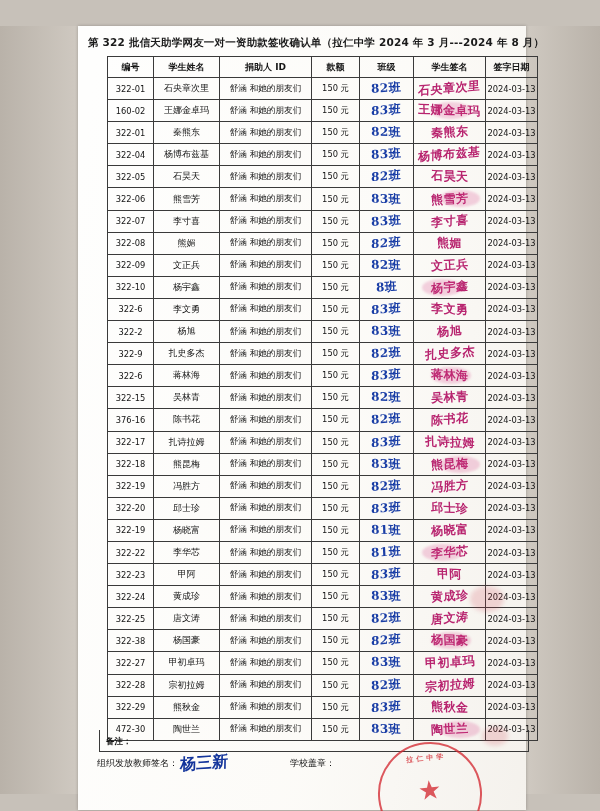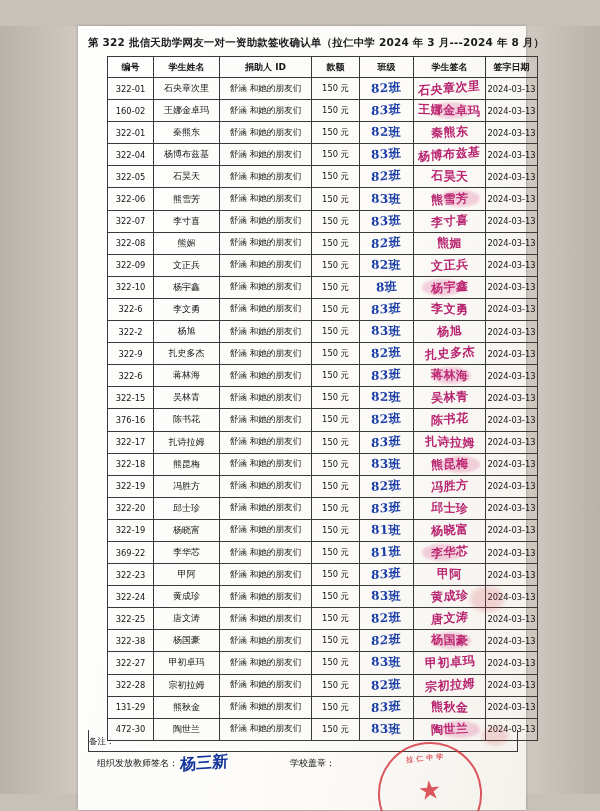--- a/index.html
+++ b/index.html
@@ -109,27 +109,29 @@
     position: absolute;
     border-radius: 50%;
     background: rgba(214,60,130,0.22);
     filter: blur(1px);
     pointer-events: none;
   }
 
   
   #remark {
     position: absolute;
-    left: 10px; top: 704px;
+    left: 21px; top: 704px;
     width: 430px; height: 22px;
     border: 1px solid #3a3a3a;
     border-top: none;
     font-size: 8.5px;
     color: #141414;
     line-height: 22px;
+    padding-left: 6px;
+    font-weight: bold;
   }
   #footer-row {
     position: absolute;
     left: 9px; top: 727px;
     width: 430px;
     display: flex;
     align-items: center;
     font-size: 9px;
     color: #141414;
   }
@@ -406,21 +408,21 @@
           <tr>
             <td class="id">322-19</td>
             <td class="name">杨晓富</td>
             <td class="donor">舒涵 和她的朋友们</td>
             <td class="amt">150 元</td>
             <td class="class"><span class="hand k3">81班</span></td>
             <td class="sign"><span class="hand  pink">杨晓富</span></td>
             <td class="date">2024-03-13</td>
           </tr>
           <tr>
-            <td class="id">369-22</td>
+            <td class="id">322-22</td>
             <td class="name">李华芯</td>
             <td class="donor">舒涵 和她的朋友们</td>
             <td class="amt">150 元</td>
             <td class="class"><span class="hand ">81班</span></td>
             <td class="sign"><span class="hand k2 pink">李华芯</span><span class="blob" style="left: 8px; top: 2px; width: 40px; height: 17px;"></span></td>
             <td class="date">2024-03-13</td>
           </tr>
           <tr>
             <td class="id">322-23</td>
             <td class="name">甲阿</td>
@@ -469,21 +471,21 @@
           <tr>
             <td class="id">322-28</td>
             <td class="name">宗初拉姆</td>
             <td class="donor">舒涵 和她的朋友们</td>
             <td class="amt">150 元</td>
             <td class="class"><span class="hand ">82班</span></td>
             <td class="sign"><span class="hand k2 pink">宗初拉姆</span></td>
             <td class="date">2024-03-13</td>
           </tr>
           <tr>
-            <td class="id">131-29</td>
+            <td class="id">322-29</td>
             <td class="name">熊秋金</td>
             <td class="donor">舒涵 和她的朋友们</td>
             <td class="amt">150 元</td>
             <td class="class"><span class="hand k2">83班</span></td>
             <td class="sign"><span class="hand k3 pink">熊秋金</span></td>
             <td class="date">2024-03-13</td>
           </tr>
           <tr>
             <td class="id">472-30</td>
             <td class="name">陶世兰</td>

